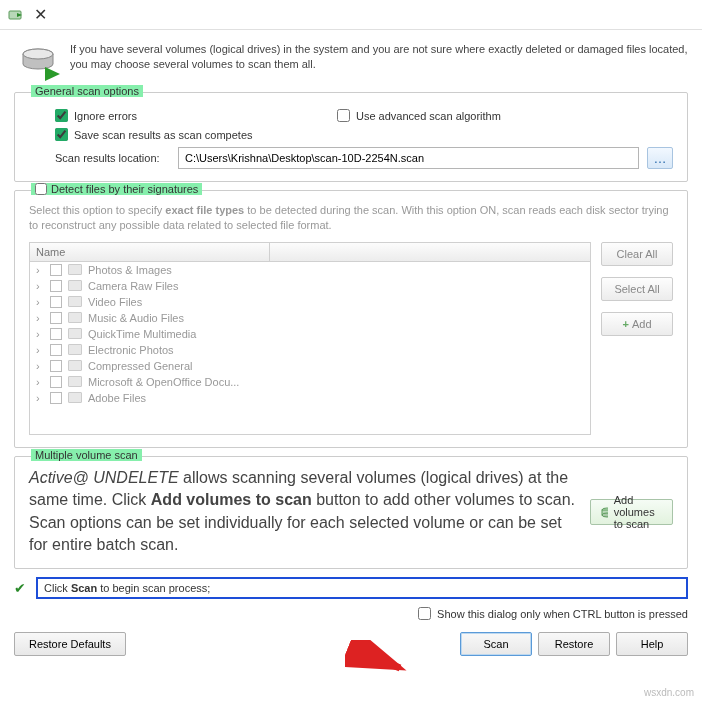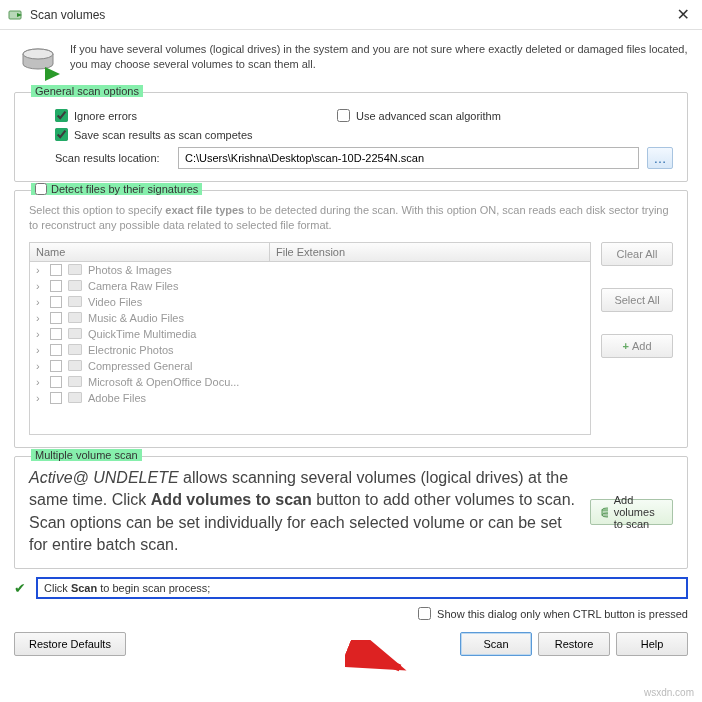--- a/index.html
+++ b/index.html
@@ -33,21 +33,21 @@
 .sig-body { display: flex; gap: 10px; }
 .tree-area { flex: 1; border: 1px solid #d0d0d0; position: relative; }
 .tree-header { display: flex; background: linear-gradient(#fcfcfc,#ececec); border-bottom: 1px solid #d0d0d0; font-size: 11px; color: #777; }
 .tree-header .col1 { width: 240px; padding: 3px 6px; border-right: 1px solid #d0d0d0; }
 .tree-header .col2 { flex: 1; padding: 3px 6px; }
 .tree-list { height: 172px; overflow-y: scroll; }
 .tree-item { display: flex; align-items: center; gap: 6px; padding: 2px 6px; font-size: 11px; color: #999; }
 .tree-item .exp { color:#999; width:8px; }
 .tree-item .cb { width:12px; height:12px; border:1px solid #bbb; }
 .tree-item .fld { width:14px; height:11px; background:#e8e8e8; border:1px solid #ccc; border-radius:1px; }
-.sig-buttons { display: flex; flex-direction: column; gap: 22px; width: 72px; }
+.sig-buttons { display: flex; flex-direction: column; gap: 11px; width: 72px; }
 .sig-btn { height: 24px; border: 1px solid #ccc; background: linear-gradient(#fdfdfd,#ececec); border-radius: 2px; font-size: 11px; color: #888; display:flex; align-items:center; justify-content:center; gap:3px; cursor:pointer; }
 
 .multi-text { font-size: 16px; color: #444; line-height: 1.4; }
 .multi-row { display: flex; gap: 10px; align-items: center; }
 .multi-row .addvol { height: 26px; padding: 0 10px; border: 1px solid #a8c4a8; background: linear-gradient(#f5fcf5,#e2f2de); border-radius: 2px; font-size: 11px; color: #333; display:flex; align-items:center; gap:6px; cursor:pointer; }
 
 .status-row { display: flex; align-items: center; gap: 6px; margin: 6px 0; }
 .status-row .tick { width:16px; color:#2a8a2a; font-size:14px; }
 .status-row .status-box { flex:1; border:2px solid #1d4ed8; padding:3px 6px; font-size:11px; }
 
@@ -64,21 +64,20 @@
 .watermark { position:absolute; right:8px; bottom:4px; font-size:10px; color:#bbb; }
 </style>
 </head>
 <body>
 
 <div class="titlebar">
   <svg class="icon" viewBox="0 0 16 16">
       <rect x="1" y="4" width="12" height="8" rx="1" fill="#b8d8b8" stroke="#5a9a5a"></rect>
       <polygon points="9,6 14,8 9,10" fill="#2a8a2a"></polygon>
     </svg>
-  <span class="title">Scan volumes</span>
   <span class="close">✕</span>
 </div>
 
 <div class="content">
 
   <div class="intro">
     <svg class="big-icon" viewBox="0 0 40 40">
       <ellipse cx="18" cy="12" rx="15" ry="5" fill="#d0d0d0" stroke="#888"></ellipse>
       <path d="M3 12 v10 a15 5 0 0 0 30 0 v-10" fill="#c0c0c0" stroke="#888"></path>
       <ellipse cx="18" cy="12" rx="15" ry="5" fill="#e8e8e8" stroke="#888"></ellipse>
@@ -117,21 +116,20 @@
   <div class="fieldset sig">
     <span class="legend">
         <input type="checkbox" style="">
         <span>Detect files by their signatures</span>
       </span>
     <div class="sig-text"><span>Select this option to specify </span><b>exact file types</b><span> to be detected during the scan. With this option ON, scan reads each disk sector trying to reconstruct any possible data related to selected file format.</span></div>
     <div class="sig-body">
       <div class="tree-area">
         <div class="tree-header">
           <div class="col1">Name</div>
-          <div class="col2">File Extension</div>
         </div>
         <div class="tree-list" id="tree-list">
             <div class="tree-item">
               <span class="exp">›</span>
               <span class="cb"></span>
               <span class="fld"></span>
               <span>Photos &amp; Images</span>
             </div>
             <div class="tree-item">
               <span class="exp">›</span>

